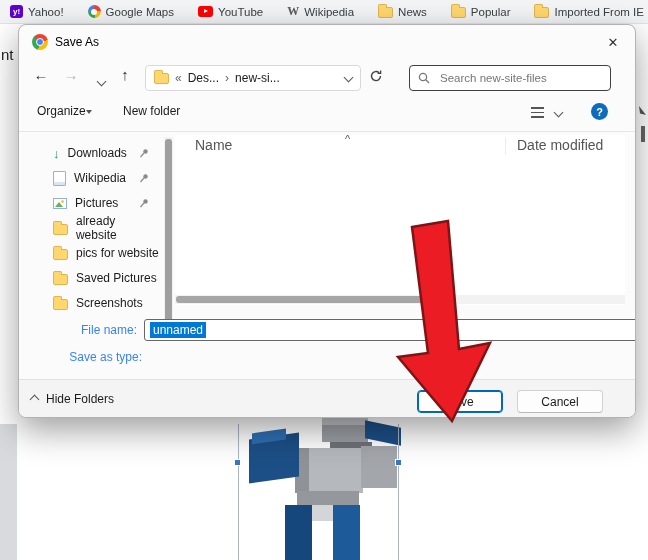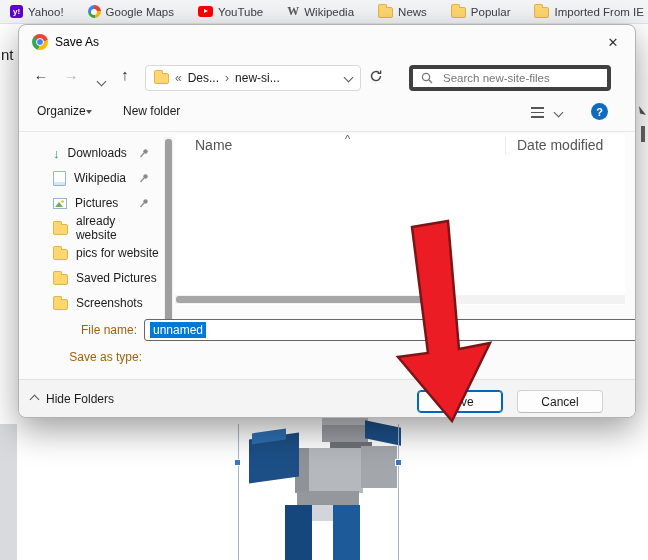--- a/index.html
+++ b/index.html
@@ -48,21 +48,21 @@
 
   .navrow{position:absolute;left:0;top:38px;width:100%;height:30px;}
   .navbtn{position:absolute;top:3px;font-size:15px;color:#333;width:24px;text-align:center;}
   .navbtn.disabled{color:#b5b5b5;}
   .chv{display:inline-block;width:6px;height:6px;border-right:1.4px solid #555;border-bottom:1.4px solid #555;
        transform:rotate(45deg);}
   .chv.up{transform:rotate(-135deg);}
   .addrbox{position:absolute;left:126px;top:2px;width:216px;height:26px;background:#fff;border:1px solid #d9d9d9;
            border-radius:4px;display:flex;align-items:center;gap:6px;padding:0 8px;box-sizing:border-box;}
   .addr-sep{color:#666;font-size:12px;}
-  .searchbox{position:absolute;left:390px;top:2px;width:202px;height:26px;background:#fff;border:4px solid #404040;
+  .searchbox{position:absolute;left:390px;top:2px;width:202px;height:26px;background:#fff;border:1px solid #404040;
            border-radius:4px;display:flex;align-items:center;gap:8px;padding:0 8px;box-sizing:border-box;}
   .searchbox input{border:none;outline:none;flex:1;font-size:11.5px;color:#444;background:transparent;
            font-family:"Liberation Sans",sans-serif;}
   .searchbox input::placeholder{color:#767676;}
 
   .toolrow{position:absolute;left:0;top:74px;width:100%;height:28px;}
   .toolbtn{position:absolute;top:5px;font-size:12px;color:#1b1b1b;display:flex;align-items:center;}
   .tri-down{width:0;height:0;border:3.5px solid transparent;border-top:4.5px solid #555;margin-top:4px;}
   .listicon{width:13px;height:11px;background:repeating-linear-gradient(to bottom,#555 0 1.5px,transparent 1.5px 4.5px);}
   .helpicon{width:17px;height:17px;border-radius:50%;background:#0f6cbd;color:#fff;font-size:11px;font-weight:bold;
@@ -87,21 +87,21 @@
   
   .filelist{position:absolute;left:156px;top:110px;width:450px;height:170px;background:#fff;}
   .col-head{position:absolute;top:2px;font-size:14px;color:#555;}
   .col-sep{position:absolute;top:2px;width:1px;height:18px;background:#ededed;}
   .sortcaret{position:absolute;top:-2px;font-size:11px;color:#555;}
   .emptymsg{position:absolute;left:0;top:46px;width:100%;text-align:center;font-size:12px;color:#3f3f3f;}
   .hscroll{position:absolute;left:156px;top:270px;width:450px;height:9px;background:#f2f2f2;}
   .hthumb{position:absolute;left:1px;top:1px;width:252px;height:7px;background:#a6a6a6;border-radius:3px;}
 
   
-  .fieldlabel{position:absolute;width:110px;text-align:right;font-size:12px;color:#a16207;}
+  .fieldlabel{position:absolute;width:110px;text-align:right;font-size:12px;color:#3b82f6;}
   .namebox{position:absolute;left:125px;top:294px;width:570px;height:22px;background:#fff;border:1px solid #666;
            border-radius:3px;display:flex;align-items:center;padding-left:5px;box-sizing:border-box;}
   .namebox .selval{background:#0078d7;color:#fff;padding:1px 3px;font-size:12px;}
   .typebox{position:absolute;left:125px;top:322px;width:474px;height:21px;background:#fff;border:1px solid #9a9a9a;
            border-radius:3px;display:flex;align-items:center;padding-left:7px;box-sizing:border-box;font-size:12px;}
   .boxchv{position:absolute;right:9px;top:8px;}
 
   
   .dfooter{position:absolute;left:0;top:354px;width:100%;height:40px;background:#f4f4f4;border-top:1px solid #e1e1e1;}
   .hidefolders{position:absolute;left:12px;top:12px;display:flex;align-items:center;gap:8px;font-size:12px;color:#1b1b1b;}

